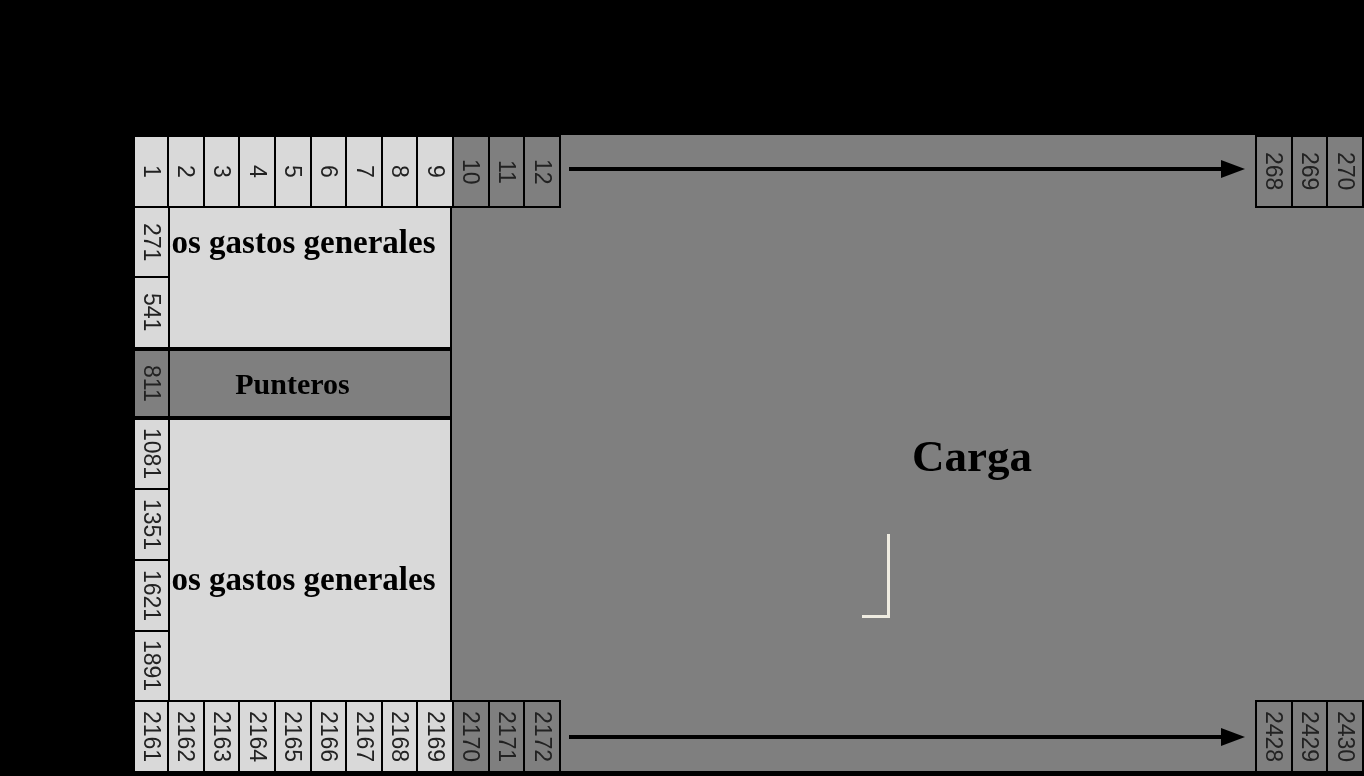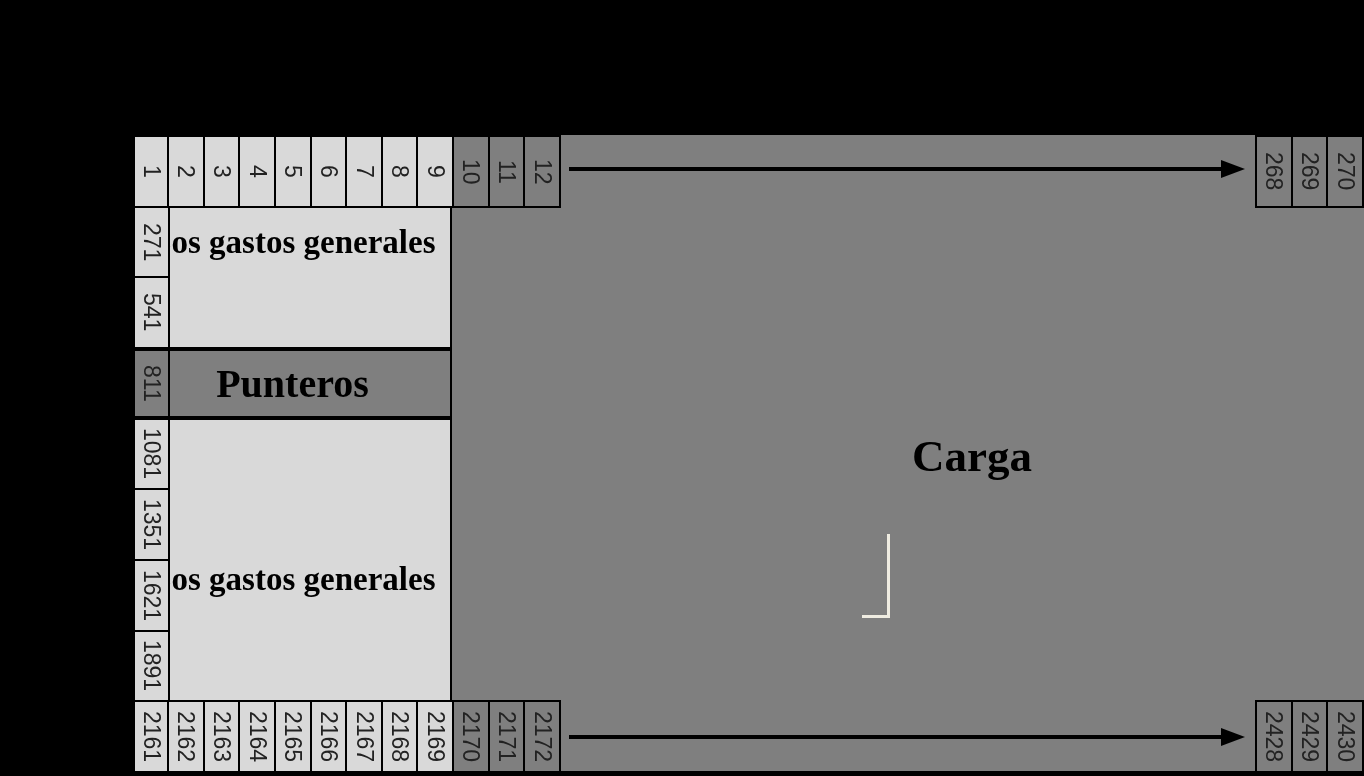--- a/index.html
+++ b/index.html
@@ -18,21 +18,21 @@
   .block { position: absolute; border: 2px solid #000; overflow: hidden; z-index: 2; }
   #block-overhead-top   { left: 133px; top: 206px; width: 319px; height: 143px; background: #d9d9d9; }
   #block-punteros       { left: 133px; top: 347px; width: 319px; height: 73px;  background: #7f7f7f;
                           border-width: 4px 2px; display: flex; align-items: center; justify-content: center; }
   #block-overhead-bottom{ left: 133px; top: 418px; width: 319px; height: 284px; background: #d9d9d9; }
   .serif { font-family: "Liberation Serif", "DejaVu Serif", serif; font-weight: 700; color: #000; }
   .overhead-text { position: absolute; left: 0; right: 0; text-align: center;
                    font-size: 33px; white-space: nowrap; line-height: 40px; }
   #overhead-text-top { top: 14px; }
   #overhead-text-bottom { top: 139px; }
-  #punteros-text { font-size: 40px; white-space: nowrap; }
+  #punteros-text { font-size: 30px; white-space: nowrap; }
   #carga-text { position: absolute; left: 452px; top: 430px; width: 1040px; text-align: center;
                 font-size: 45px; z-index: 2; }
   
   .row { position: absolute; display: flex; z-index: 3; }
   #top-row          { left: 167px;  top: 135px; width: 394px; height: 73px; }
   #bottom-row       { left: 167px;  top: 700px; width: 394px; height: 73px; }
   #top-right-cells  { left: 1255px; top: 135px; width: 109px; height: 73px; }
   #bottom-right-cells{ left: 1255px; top: 700px; width: 109px; height: 73px; }
   .cell { flex: 1; border: 2px solid #000; background: #d9d9d9;
           display: flex; align-items: center; justify-content: center; }

